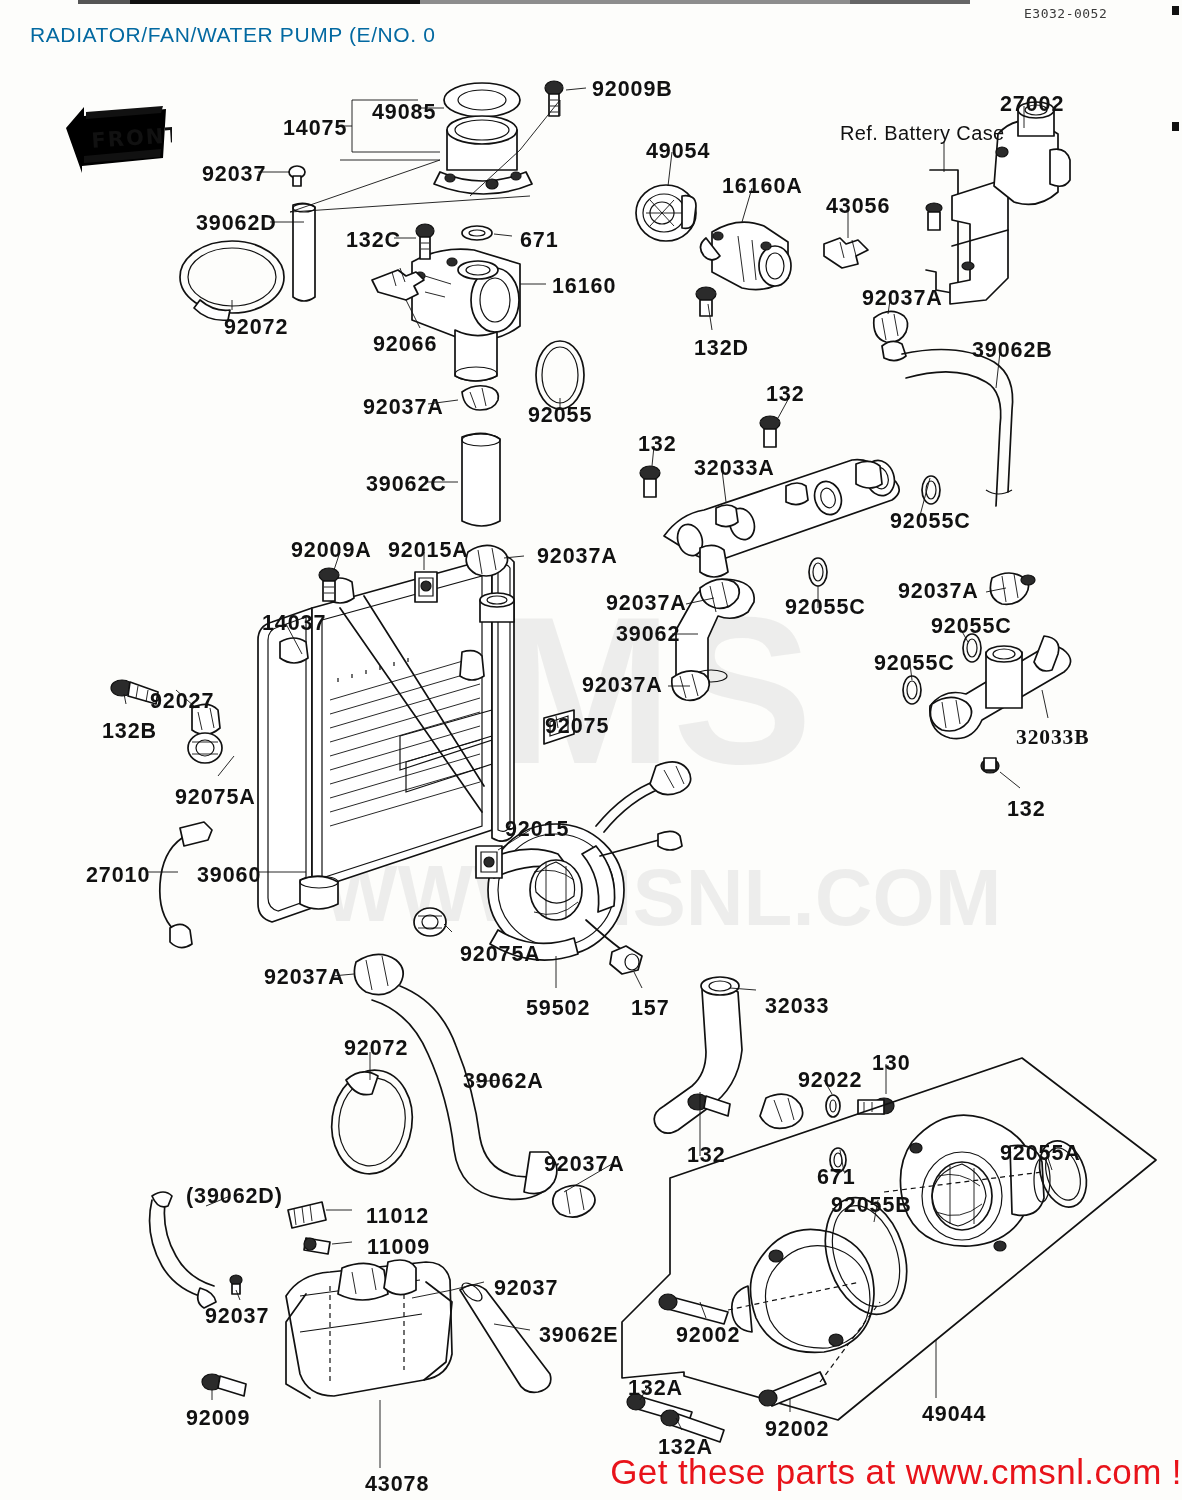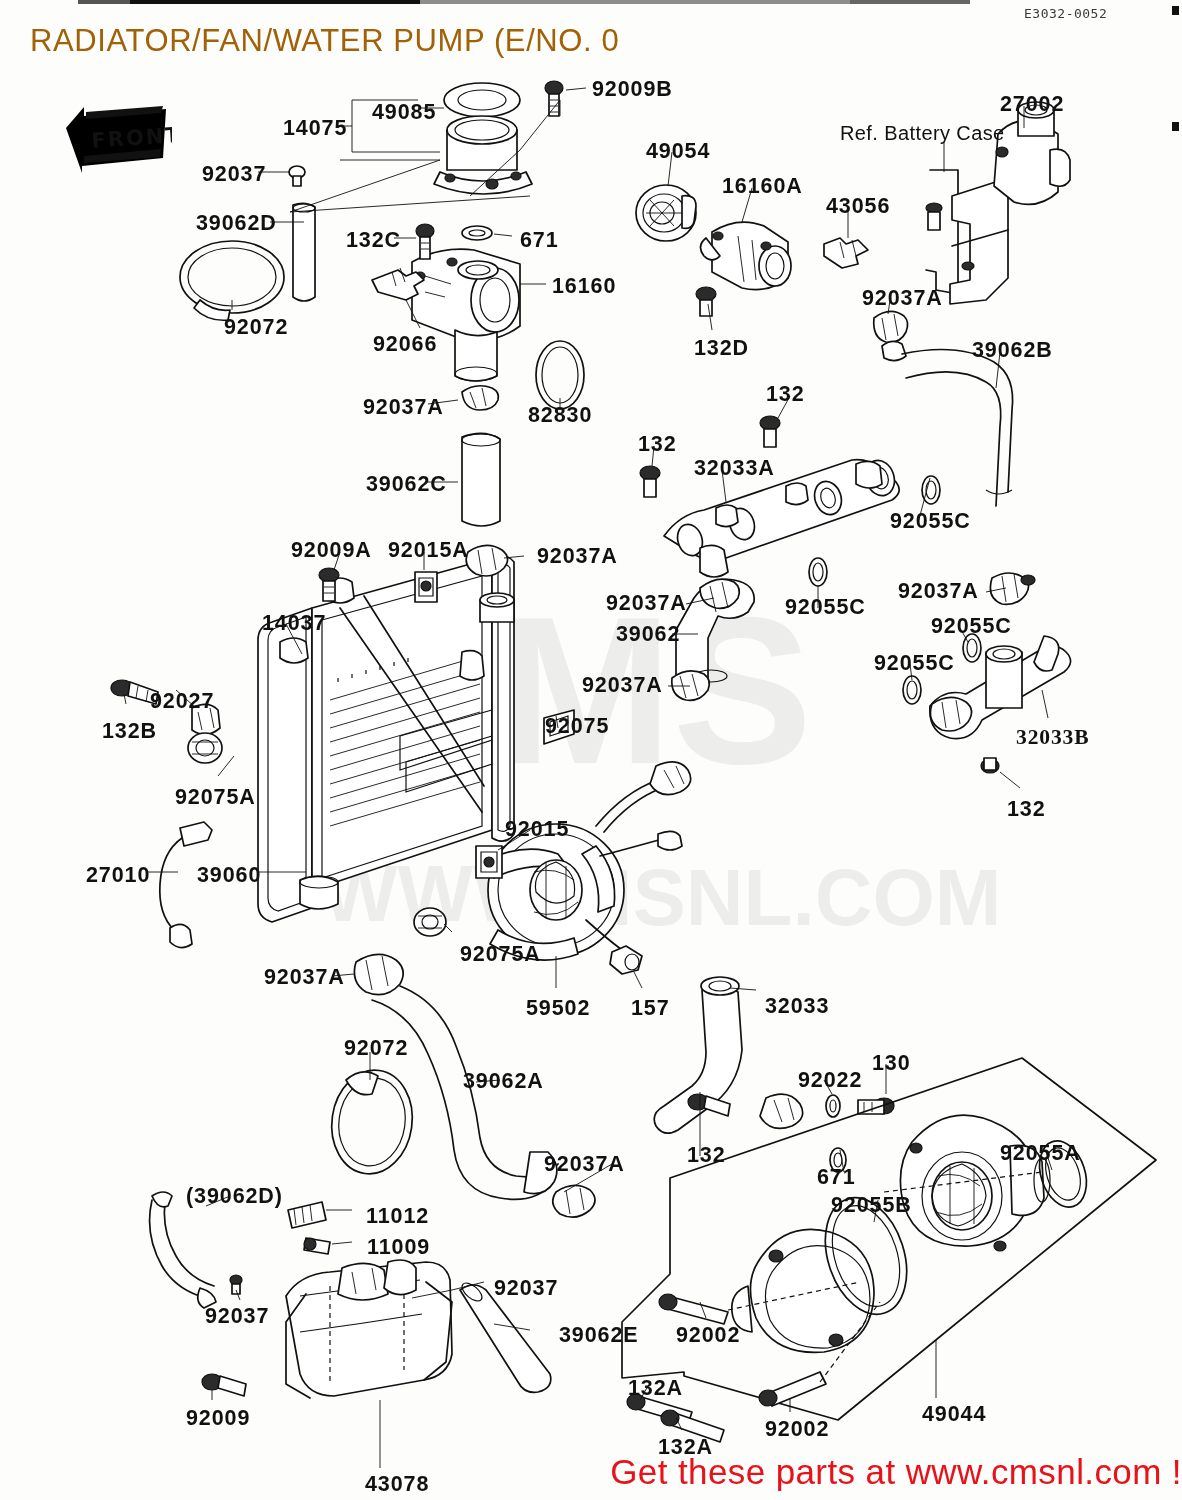--- a/index.html
+++ b/index.html
@@ -5,22 +5,22 @@
   html,body{margin:0;padding:0;background:#fff;}
   body{width:1182px;height:1500px;position:relative;overflow:hidden;
        font-family:"Liberation Sans","DejaVu Sans",sans-serif;color:#1a1a1a;background:#fdfdfb;}
   #sheet{position:absolute;inset:0;}
 
   
   .topbar{position:absolute;height:4px;background:#111;}
   .edge-mark{position:absolute;width:7px;height:9px;background:#111;}
 
   
-  .title{position:absolute;left:30px;top:23px;font-size:31px;letter-spacing:.6px;
-         color:#a16207;font-weight:400;white-space:nowrap;}
+  .title{position:absolute;left:30px;top:23px;font-size:21px;letter-spacing:.6px;
+         color:#0369a1;font-weight:400;white-space:nowrap;}
   .diagcode{position:absolute;left:1024px;top:6px;font-size:13px;color:#3a3a3a;
             font-family:"DejaVu Sans Mono","Liberation Mono",monospace;letter-spacing:.5px;}
 
   
   .lbl{position:absolute;font-size:21.5px;font-weight:700;letter-spacing:.9px;
        color:#111;white-space:nowrap;line-height:1;}
   .note{position:absolute;font-size:20px;color:#111;white-space:nowrap;letter-spacing:.4px;}
 
   
   .front-badge{position:absolute;left:62px;top:100px;width:110px;height:75px;}
@@ -624,21 +624,21 @@
       <div class="lbl" style="left: 196px; top: 213px;">39062D</div>
       <div class="lbl" style="left: 346px; top: 230px;">132C</div>
       <div class="lbl" style="left: 520px; top: 230px;">671</div>
       <div class="lbl" style="left: 552px; top: 276px;">16160</div>
       <div class="lbl" style="left: 862px; top: 288px;">92037A</div>
       <div class="lbl" style="left: 224px; top: 317px;">92072</div>
       <div class="lbl" style="left: 694px; top: 338px;">132D</div>
       <div class="lbl" style="left: 972px; top: 340px;">39062B</div>
       <div class="lbl" style="left: 373px; top: 334px;">92066</div>
       <div class="lbl" style="left: 363px; top: 397px;">92037A</div>
-      <div class="lbl" style="left: 528px; top: 405px;">82830</div>
+      <div class="lbl" style="left: 528px; top: 405px;">92055</div>
       <div class="lbl" style="left: 766px; top: 384px;">132</div>
       <div class="lbl" style="left: 638px; top: 434px;">132</div>
       <div class="lbl" style="left: 694px; top: 458px;">32033A</div>
       <div class="lbl" style="left: 366px; top: 474px;">39062C</div>
       <div class="lbl" style="left: 890px; top: 511px;">92055C</div>
       <div class="lbl" style="left: 291px; top: 540px;">92009A</div>
       <div class="lbl" style="left: 388px; top: 540px;">92015A</div>
       <div class="lbl" style="left: 537px; top: 546px;">92037A</div>
       <div class="lbl" style="left: 785px; top: 597px;">92055C</div>
       <div class="lbl" style="left: 606px; top: 593px;">92037A</div>
@@ -669,21 +669,21 @@
       <div class="lbl" style="left: 1000px; top: 1143px;">92055A</div>
       <div class="lbl" style="left: 544px; top: 1154px;">92037A</div>
       <div class="lbl" style="left: 687px; top: 1145px;">132</div>
       <div class="lbl" style="left: 817px; top: 1167px;">671</div>
       <div class="lbl" style="left: 186px; top: 1186px;">(39062D)</div>
       <div class="lbl" style="left: 831px; top: 1195px;">92055B</div>
       <div class="lbl" style="left: 366px; top: 1206px;">11012</div>
       <div class="lbl" style="left: 367px; top: 1237px;">11009</div>
       <div class="lbl" style="left: 494px; top: 1278px;">92037</div>
       <div class="lbl" style="left: 205px; top: 1306px;">92037</div>
-      <div class="lbl" style="left: 539px; top: 1325px; margin-left: 20px;">39062E</div>
+      <div class="lbl" style="left: 539px; top: 1325px;">39062E</div>
       <div class="lbl" style="left: 676px; top: 1325px;">92002</div>
       <div class="lbl" style="left: 628px; top: 1378px;">132A</div>
       <div class="lbl" style="left: 186px; top: 1408px;">92009</div>
       <div class="lbl" style="left: 765px; top: 1419px;">92002</div>
       <div class="lbl" style="left: 922px; top: 1404px;">49044</div>
       <div class="lbl" style="left: 658px; top: 1437px;">132A</div>
       <div class="lbl" style="left: 365px; top: 1474px;">43078</div>
     </div>
 
   <div class="promo">Get these parts at www.cmsnl.com !</div>

